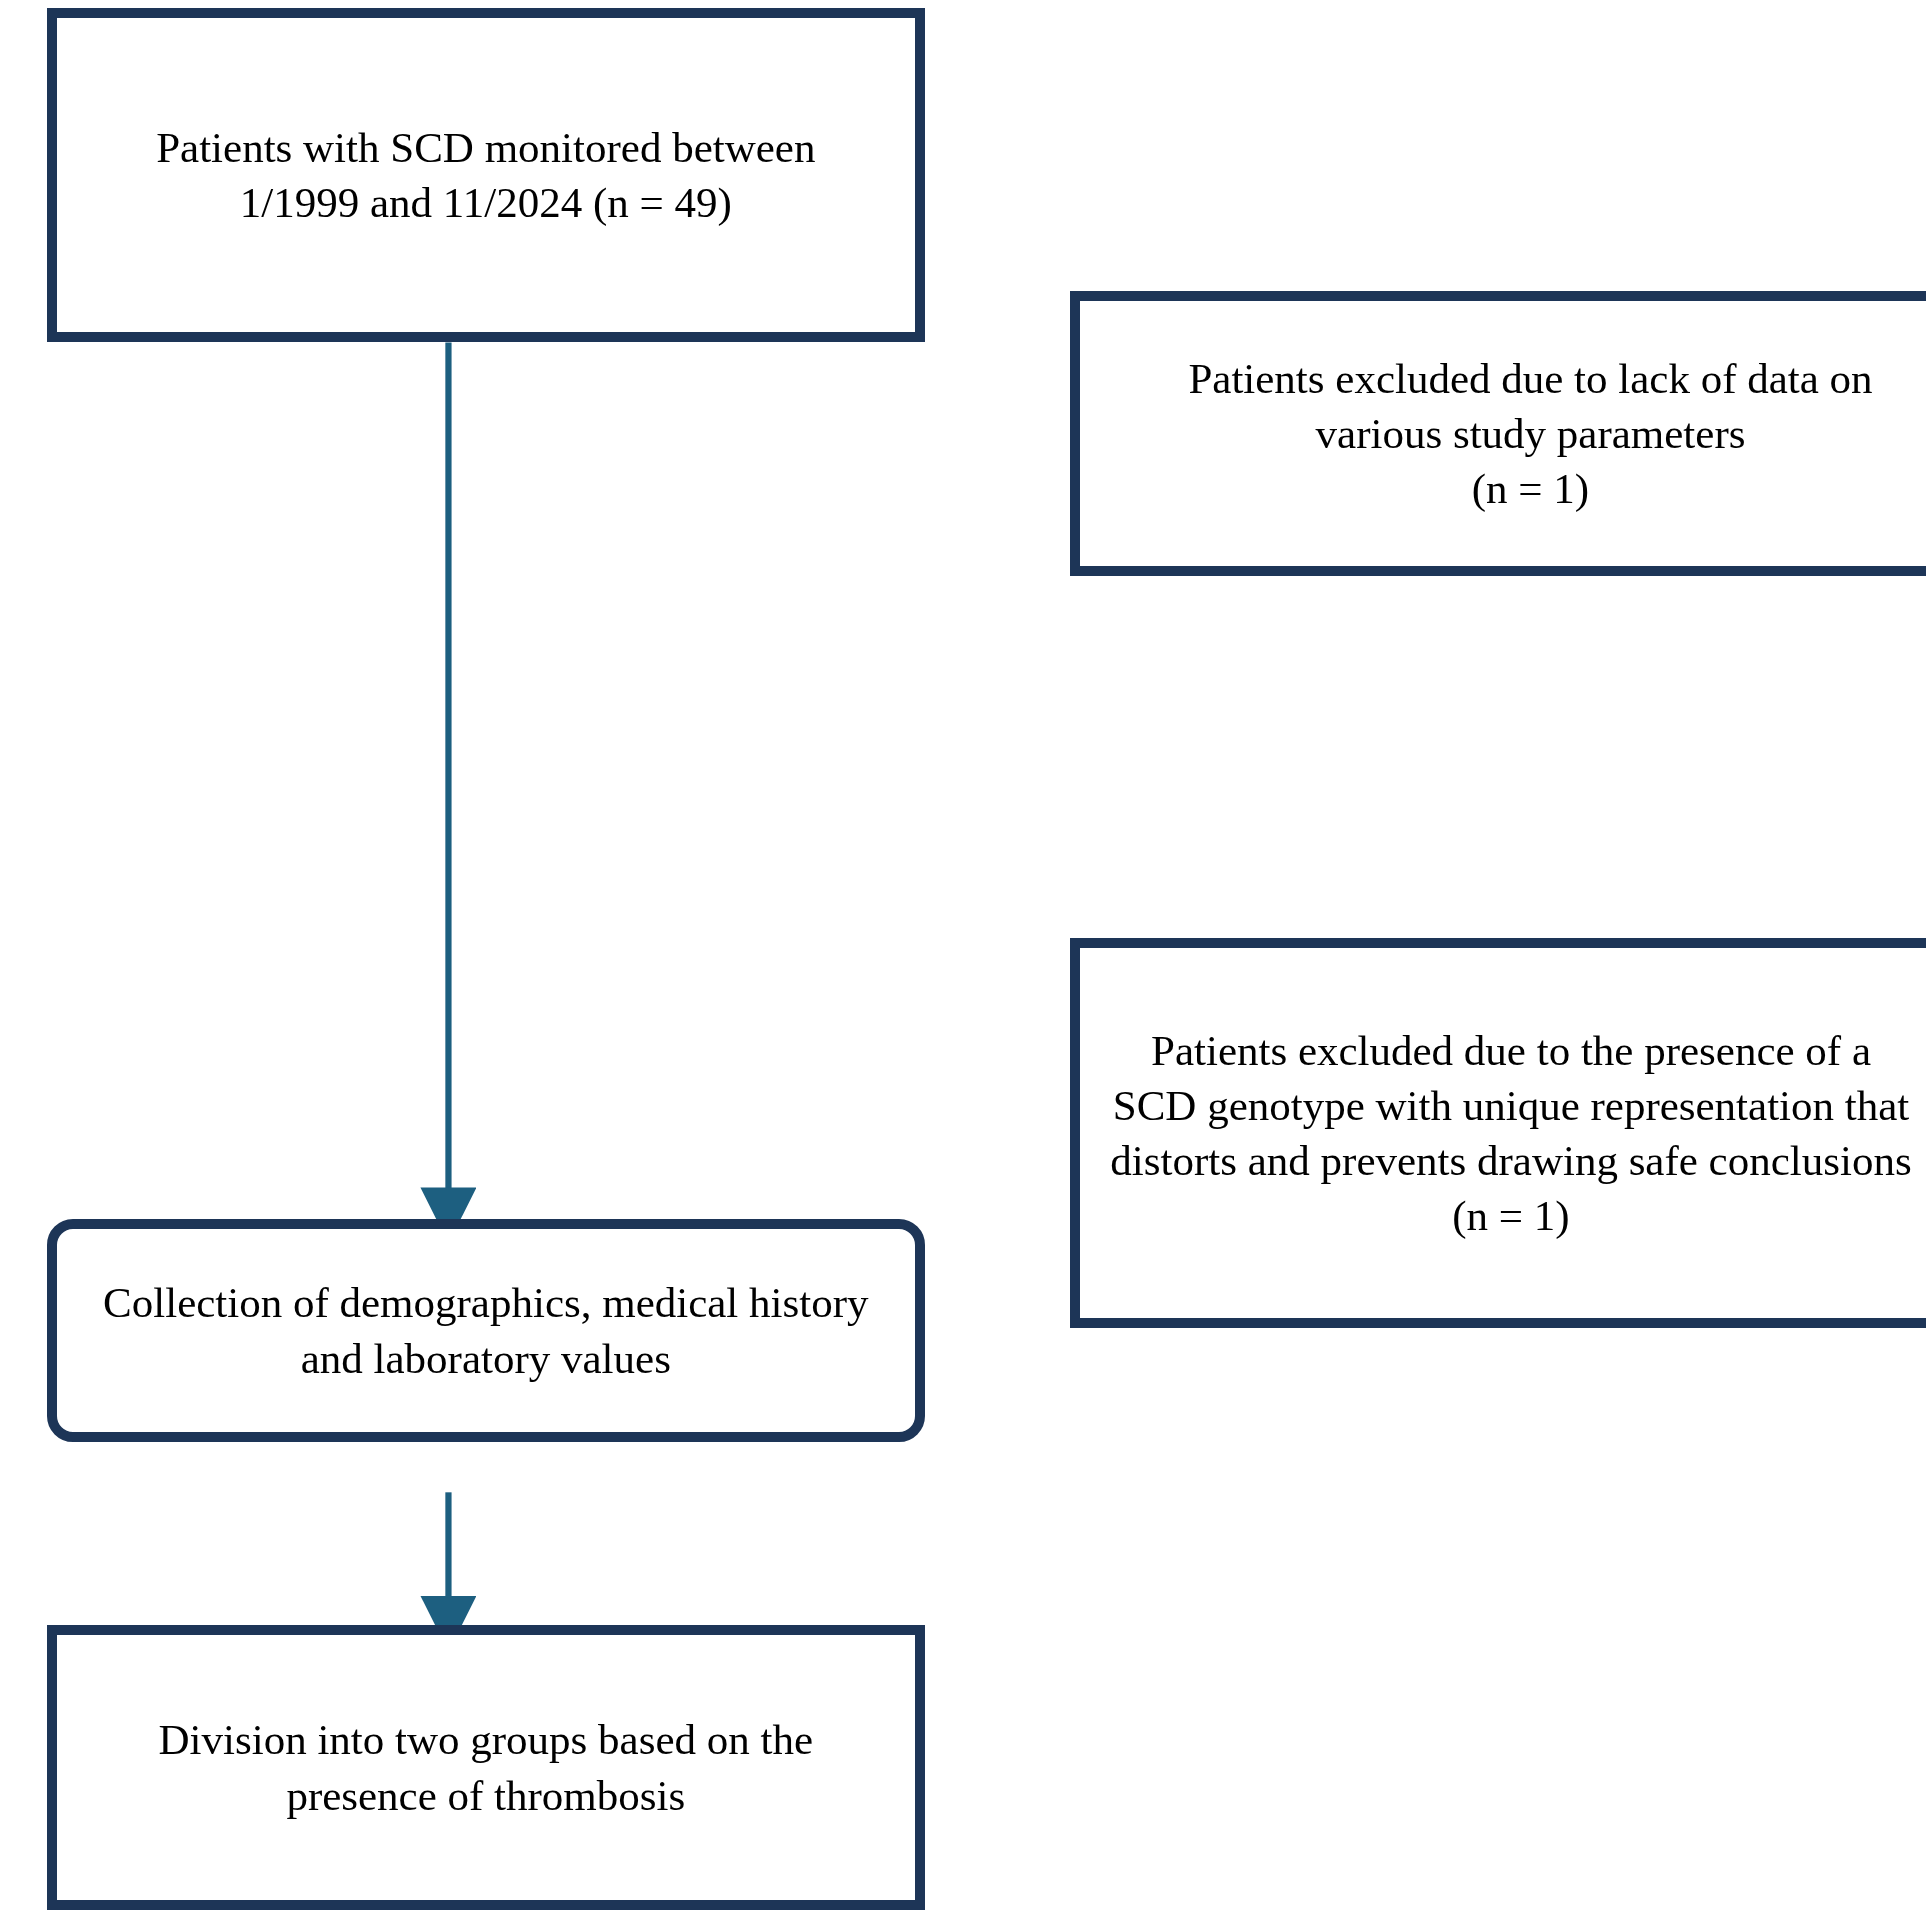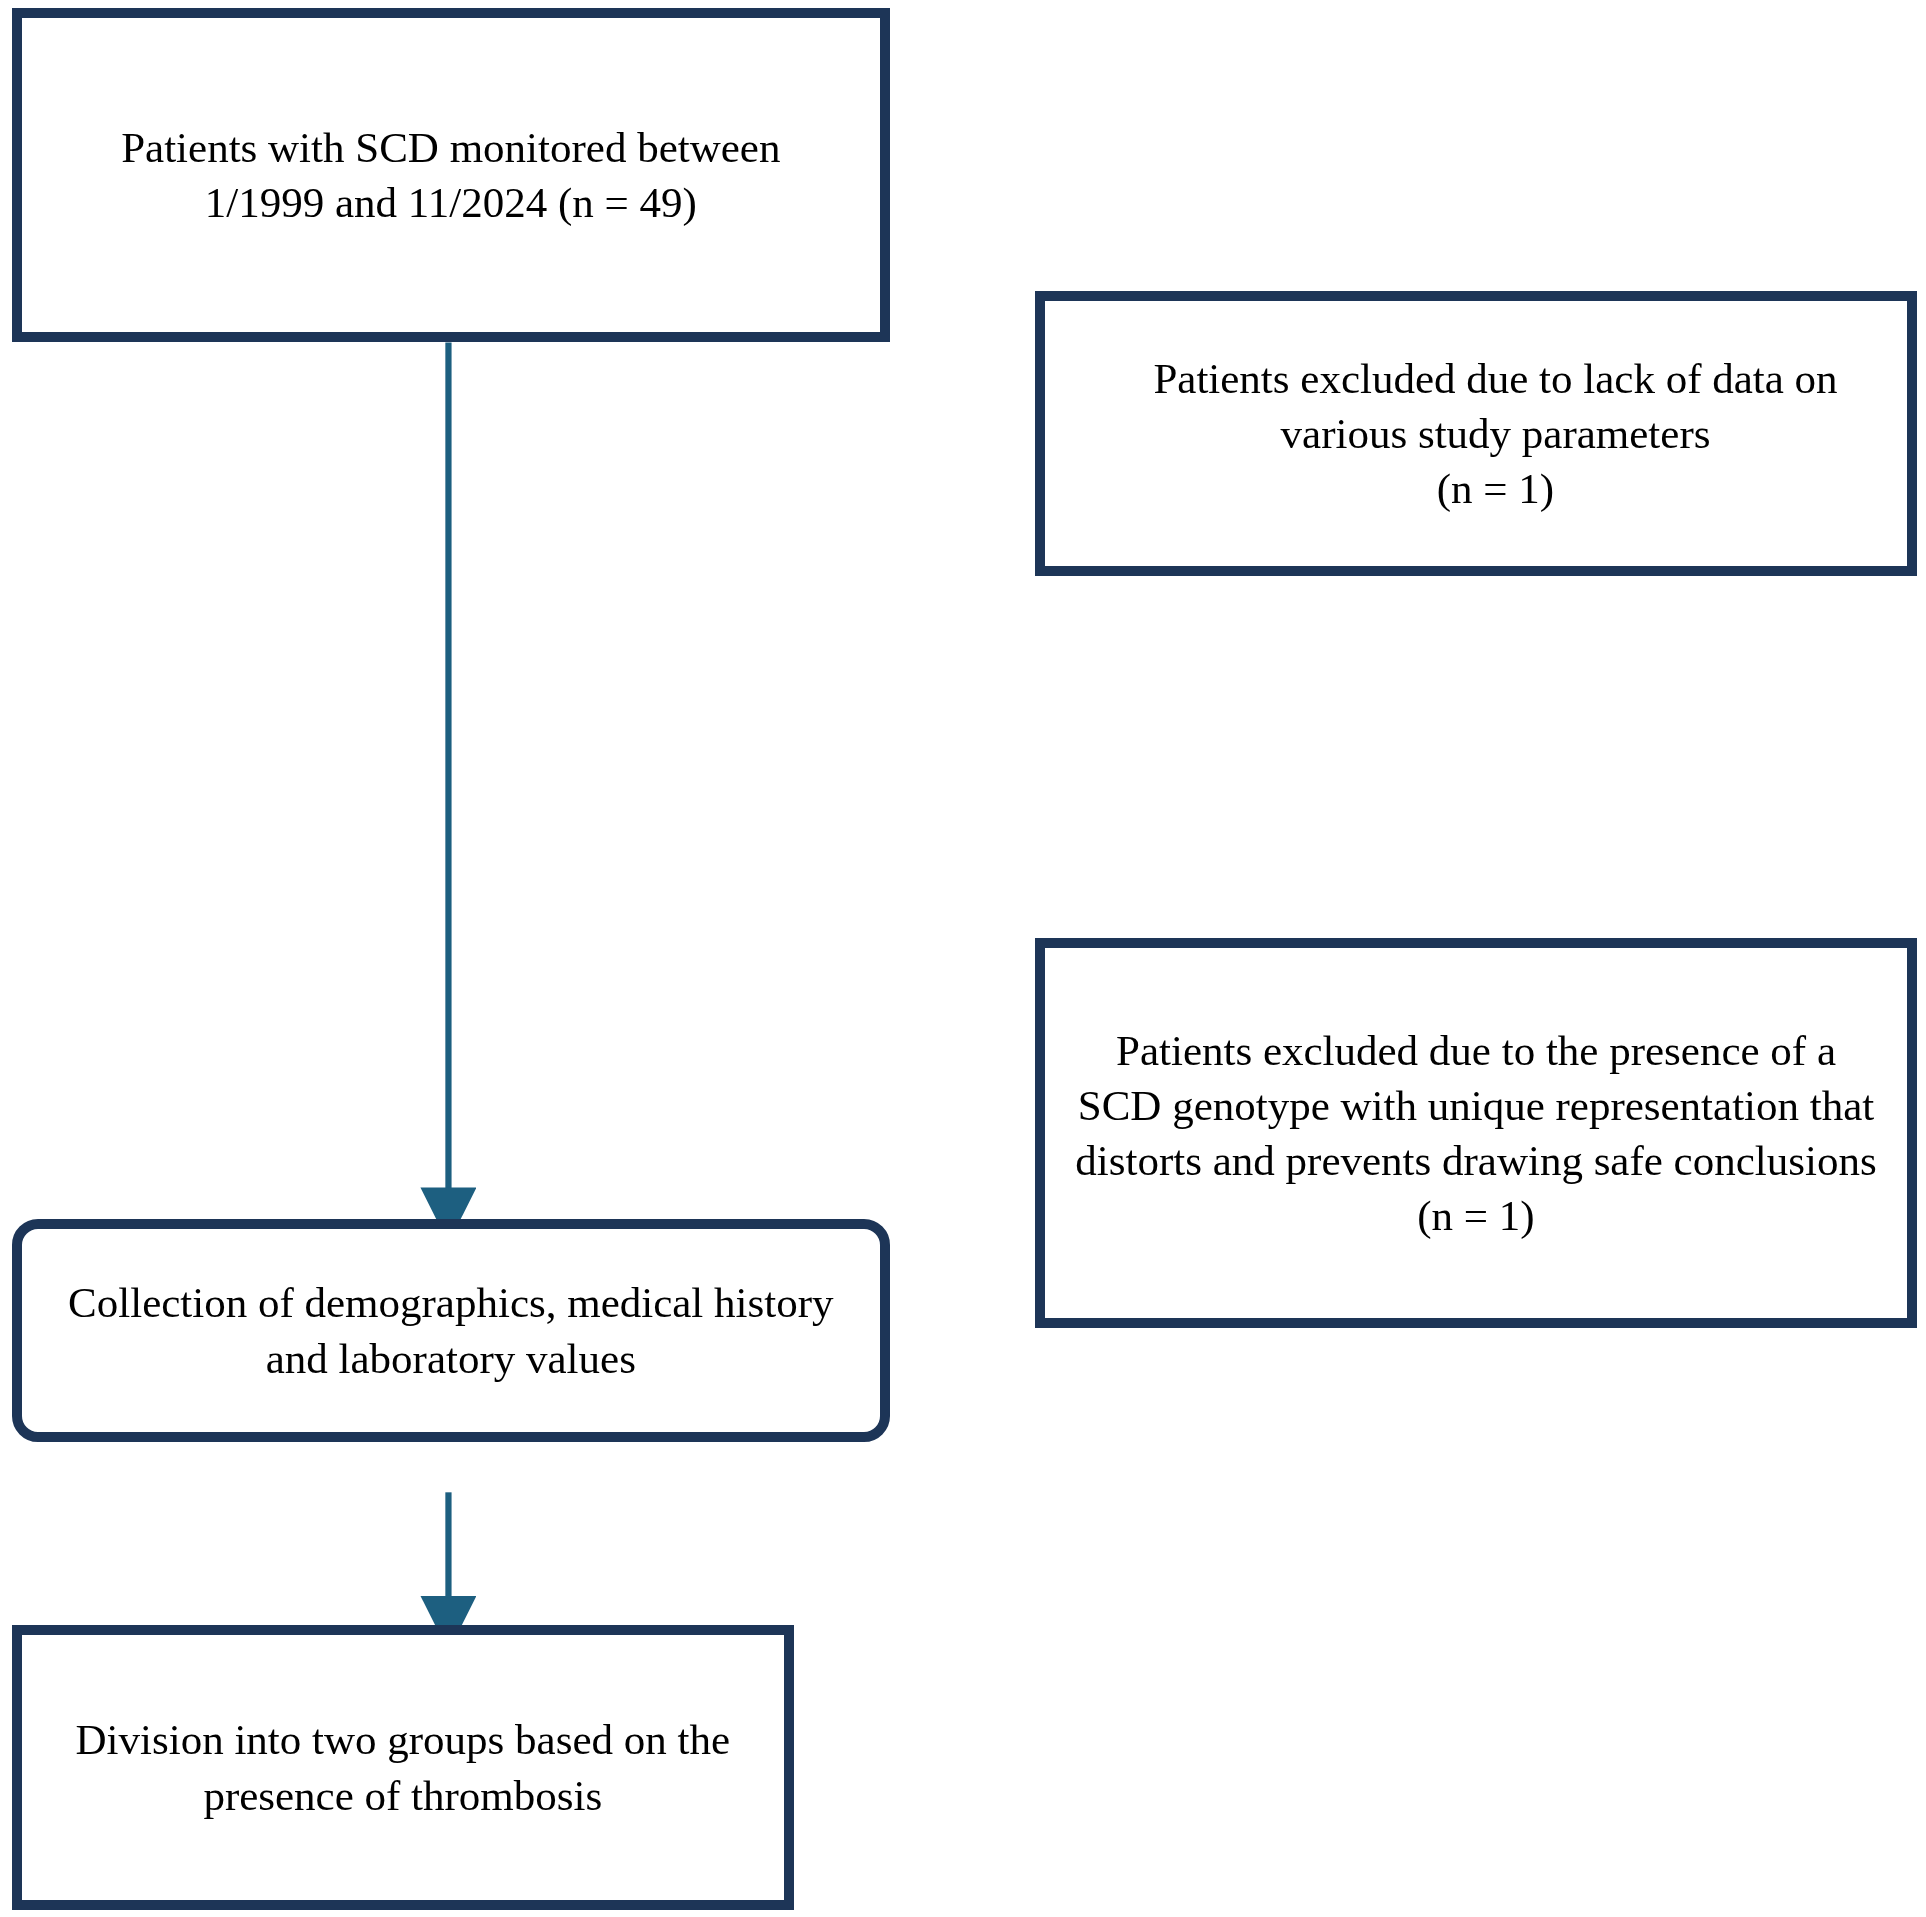--- a/index.html
+++ b/index.html
@@ -25,20 +25,21 @@
 
   .node {
     position: absolute;
     box-sizing: border-box;
     background: #ffffff;
     border: 10.4px solid #1d3557;
     display: flex;
     align-items: center;
     justify-content: center;
     text-align: center;
+    margin-left: 35px;
   }
 
   .node-text {
     font-family: "Liberation Serif", "DejaVu Serif", serif;
     font-size: 43px;
     line-height: 1.28;
     color: #000000;
     padding: 0 28px;
     white-space: pre-line;
   }
@@ -56,21 +57,21 @@
     left: 11.8px;
     top: 1219px;
     width: 878px;
     height: 223px;
     border-radius: 26px;
   }
 
   #node-division {
     left: 11.8px;
     top: 1625px;
-    width: 782px;
+    width: 878px;
     height: 285px;
   }
 
   
   #node-excl-data {
     left: 1035px;
     top: 291px;
     width: 882px;
     height: 285px;
     padding-left: 39px;

